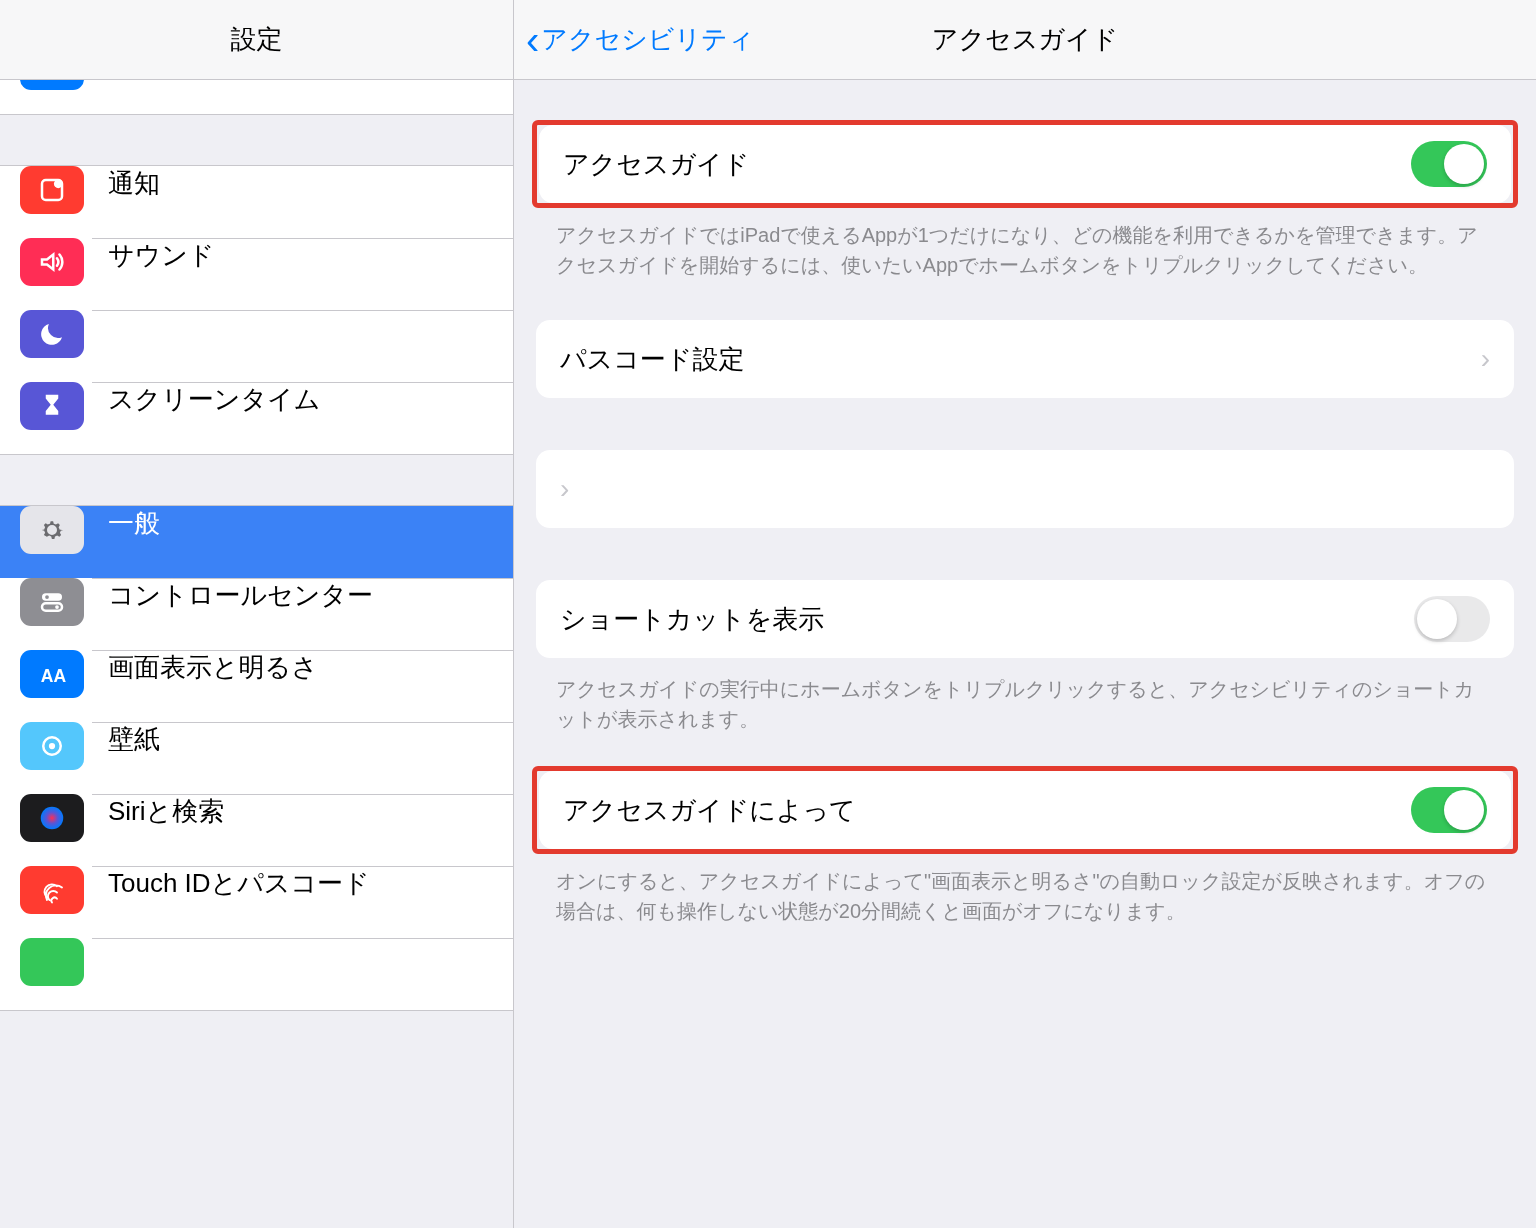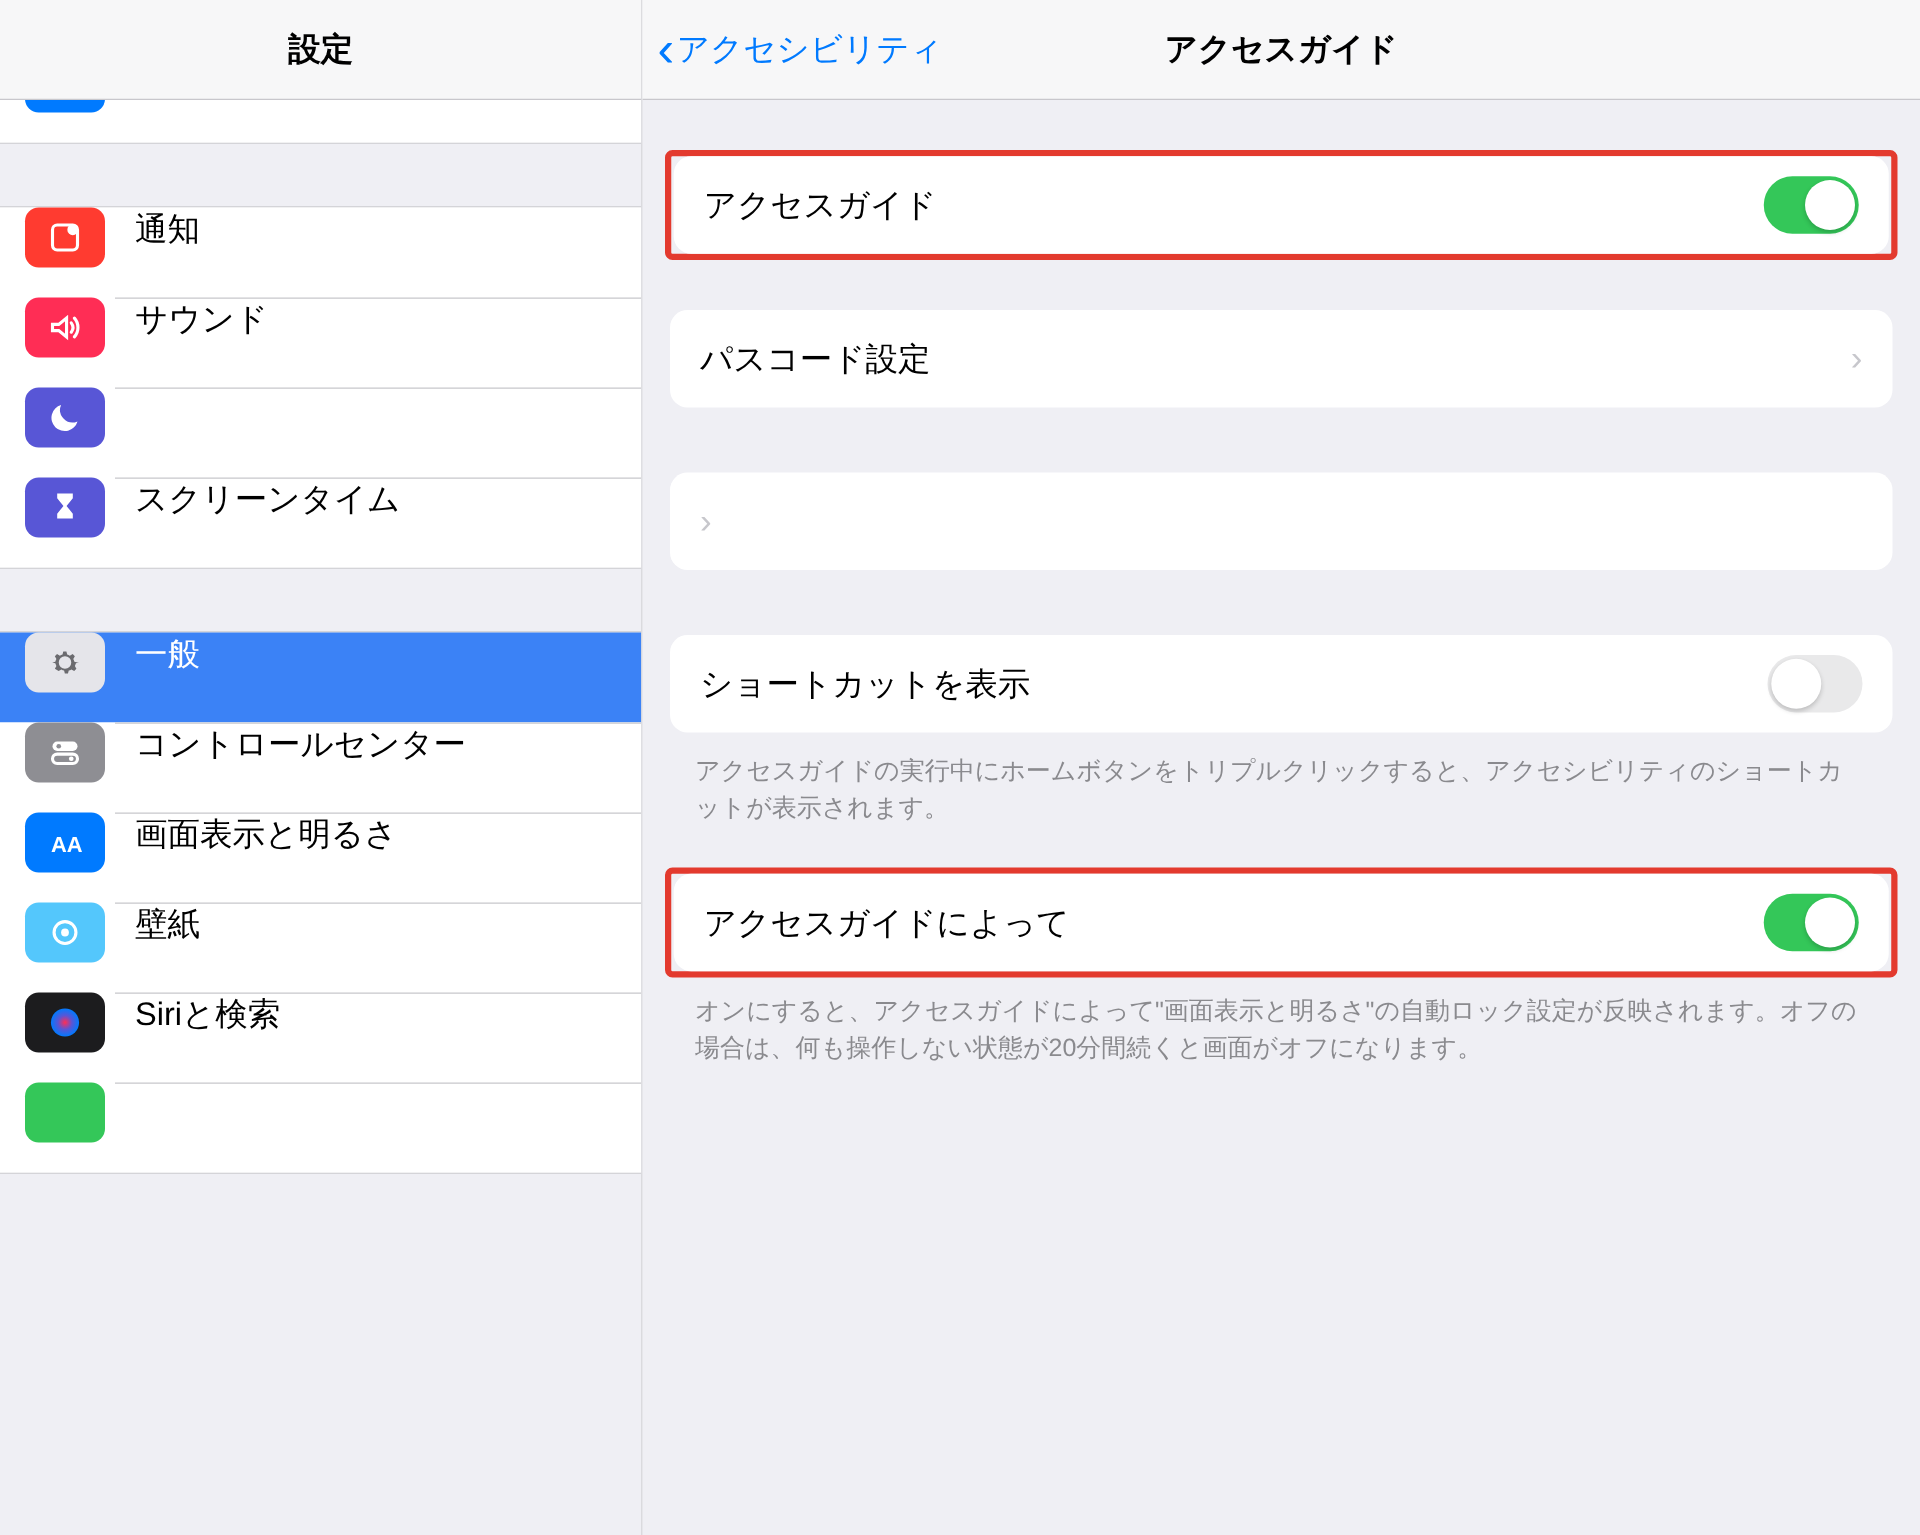--- a/index.html
+++ b/index.html
@@ -28,21 +28,21 @@
   height: 80px;
   display: flex;
   align-items: center;
   justify-content: center;
   background: #f7f7f8;
   border-bottom: 1px solid #c8c7cc;
   position: relative;
 }
 .header-title {
   font-size: 26px;
-  font-weight: 700;
+  font-weight: 400;
   color: #000;
   text-align: center;
 }
 .detail .header {
   background: #f7f7f8;
   justify-content: center;
 }
 .back-btn {
   position: absolute;
   left: 12px;
@@ -265,20 +265,28 @@
                   <stop offset="0" stop-color="#ff2d55"></stop>
                   <stop offset=".5" stop-color="#5856d6"></stop>
                   <stop offset="1" stop-color="#007aff"></stop>
                 </radialGradient>
               </defs>
             </svg>
         </div>
         <span class="label">Siriと検索</span>
       </div>
       <div class="row">
+        <div class="icon bg-touchred">
+          <svg viewBox="0 0 24 24">
+              <path d="M8 18a6 6 0 018-9m-6 11a4 4 0 016-6m-4 8a2 2 0 014-3m-8 1a8 8 0 0112-10" fill="none" stroke="currentColor" stroke-width="1.5" stroke-linecap="round"></path>
+            </svg>
+        </div>
+        <span class="label">Touch IDとパスコード</span>
+      </div>
+      <div class="row">
         <div class="icon bg-green"></div>
         <span class="label"></span>
       </div>
     </div>
 
   </div>
 </div>
 
 <div class="detail">
   <div class="header">
@@ -295,20 +303,21 @@
     <div class="highlight">
       <div class="detail-group">
         <div class="detail-row">
           <span class="detail-label">アクセスガイド</span>
           <div class="toggle on">
               <div class="knob"></div>
             </div>
         </div>
       </div>
     </div>
+    <div class="footer-text">アクセスガイドではiPadで使えるAppが1つだけになり、どの機能を利用できるかを管理できます。アクセスガイドを開始するには、使いたいAppでホームボタンをトリプルクリックしてください。</div>
 
     <div style="height:36px"></div>
 
     <div class="detail-group">
       <div class="detail-row">
         <span class="detail-label">パスコード設定</span>
         <span class="chevron">›</span>
       </div>
     </div>
 

